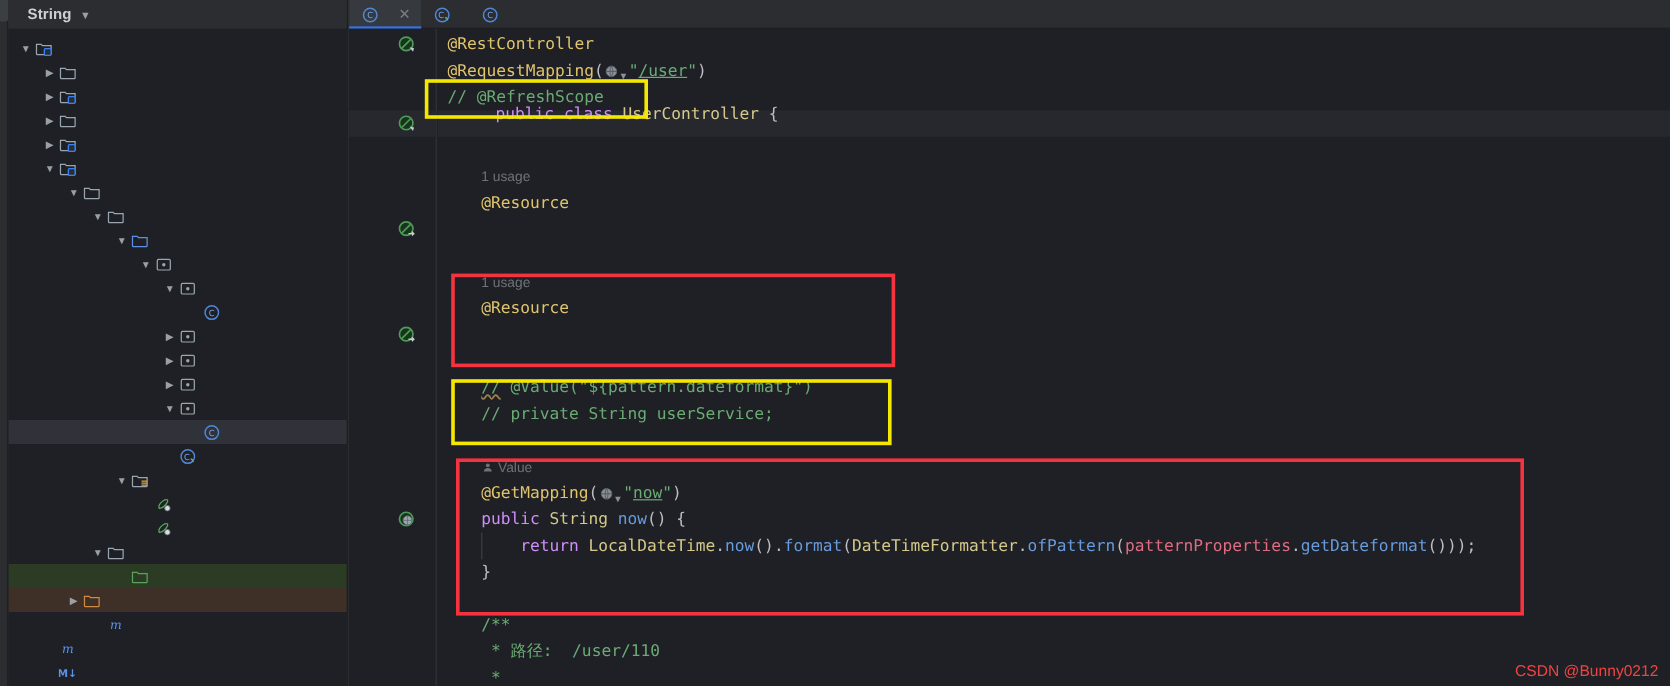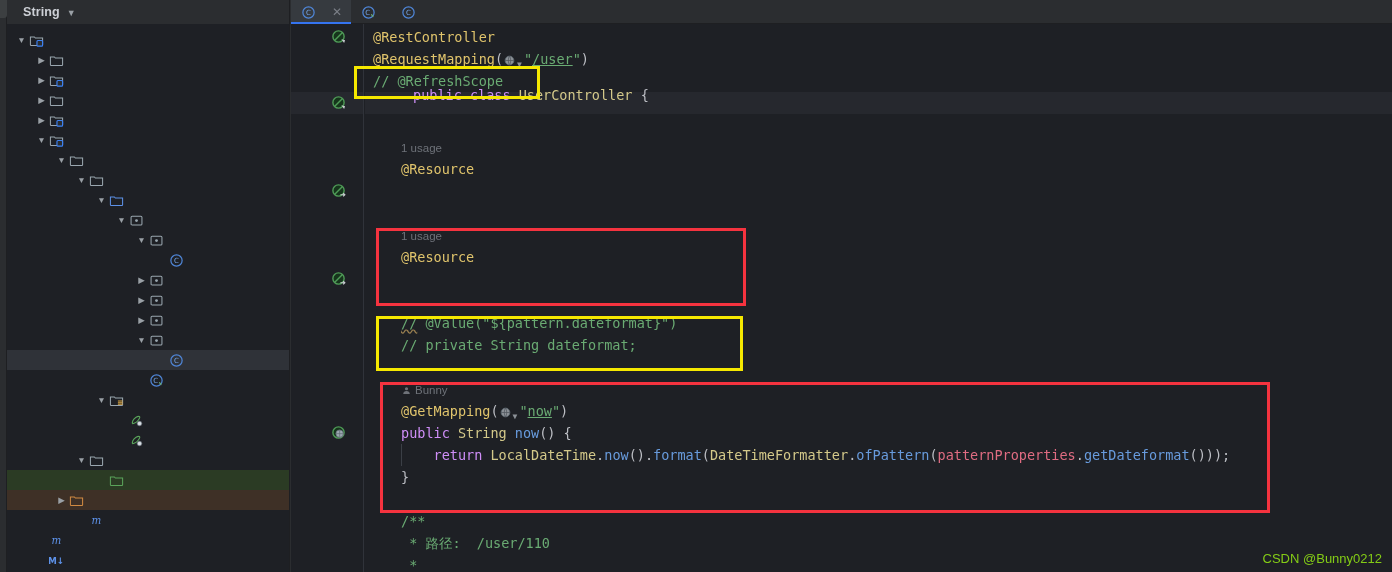--- a/index.html
+++ b/index.html
@@ -113,21 +113,21 @@
   .pln  { color:#bcbec4; }
   .indent-guide {
     position:absolute; width:1px; background:#3b3f46;
   }
 
   
   .hl { position:absolute; pointer-events:none; }
 
   .watermark {
     position:absolute; right:10px; bottom:6px;
-    color:#84cc16; font-size:13px; font-family:"Liberation Sans", sans-serif;
+    color:#ef4444; font-size:13px; font-family:"Liberation Sans", sans-serif;
   }
   .underline-link { text-decoration: underline; text-decoration-color:#6aab73; }
   .squiggle { text-decoration: underline; text-decoration-style: wavy; text-decoration-color:#9a8050; }
 </style>
 </head>
 <body>
 
 <div id="app">
 
   <div class="left-stripe">
@@ -527,26 +527,26 @@
           <div class="cline" style="top: 46px; left: 8px;"><span class="cmt">// @RefreshScope</span></div>
           <div class="cline" style="top: 60px; left: 8px; margin-left: 40px;"><span class="kw">public</span> <span class="kw">class</span> <span class="type">UserController</span> <span class="pln">{</span></div>
           <div class="cline" style="top: 90px; left: 8px;"></div>
           <div class="cline" style="top: 112px; left: 36px;"><span class="usage">1 usage</span></div>
           <div class="cline" style="top: 134px; left: 36px;"><span class="ann">@Resource</span></div>
           <div class="cline" style="top: 178px; left: 8px;"></div>
           <div class="cline" style="top: 200px; left: 36px;"><span class="usage">1 usage</span></div>
           <div class="cline" style="top: 222px; left: 36px;"><span class="ann">@Resource</span></div>
           <div class="cline" style="top: 266px; left: 8px;"></div>
           <div class="cline" style="top: 288px; left: 36px;"><span class="cmt squiggle">//</span><span class="cmt"> @Value("${pattern.dateformat}")</span></div>
-          <div class="cline" style="top: 310px; left: 36px;"><span class="cmt">// private String dateformat;</span></div>
+          <div class="cline" style="top: 310px; left: 36px;"><span class="cmt">// private String userService;</span></div>
           <div class="cline" style="top: 332px; left: 8px;"></div>
           <div class="cline" style="top: 354px; left: 36px;"><span style="display: inline-block; vertical-align: -2px; margin-right: 3px;"><svg width="11" height="11" viewBox="0 0 16 16">
                 <circle cx="8" cy="5.5" r="2.3" fill="#6e7279"></circle>
                 <path d="M3.2 13c0-2.8 2.2-4.3 4.8-4.3S12.8 10.2 12.8 13z" fill="#6e7279"></path>
-              </svg></span><span class="author">Bunny</span></div>
+              </svg></span><span class="author">Value</span></div>
           <div class="cline" style="top: 376px; left: 36px;"><span class="ann">@GetMapping</span><span class="pln">(</span><span class="gicon-inline" style="display: inline-block; vertical-align: -3px;"><svg width="13" height="13" viewBox="0 0 16 16">
                 <circle cx="8" cy="8" r="5.4" fill="#8b9096" stroke="#5f6a72" stroke-width="1"></circle>
                 <path d="M2.6 8h10.8M8 2.6c2 2.2 2 8.6 0 10.8M8 2.6c-2 2.2-2 8.6 0 10.8" stroke="#4a5058" stroke-width=".8" fill="none"></path>
               </svg><span style="color: rgb(139, 144, 150); font-size: 8px; margin: 0px 2px 0px 1px;">▼</span></span><span class="str">"</span><span class="str underline-link">now</span><span class="str">"</span><span class="pln">)</span></div>
           <div class="cline" style="top: 398px; left: 36px;"><span class="kw">public</span> <span class="type">String</span> <span class="mth">now</span><span class="pln">() {</span></div>
           <div class="cline" style="top: 420px; left: 36px;"><span class="pln">    </span><span class="kw">return</span> <span class="type">LocalDateTime</span><span class="pln">.</span><span class="mth">now</span><span class="pln">().</span><span class="mth">format</span><span class="pln">(</span><span class="type">DateTimeFormatter</span><span class="pln">.</span><span class="mth">ofPattern</span><span class="pln">(</span><span class="fld">patternProperties</span><span class="pln">.</span><span class="mth">getDateformat</span><span class="pln">()));</span></div>
           <div class="cline" style="top: 442px; left: 36px;"><span class="pln">}</span></div>
           <div class="cline" style="top: 464px; left: 8px;"></div>
           <div class="cline" style="top: 486px; left: 36px;"><span class="cmt">/**</span></div>
           <div class="cline" style="top: 508px; left: 36px;"><span class="cmt"> * 路径:  /user/110</span></div>

